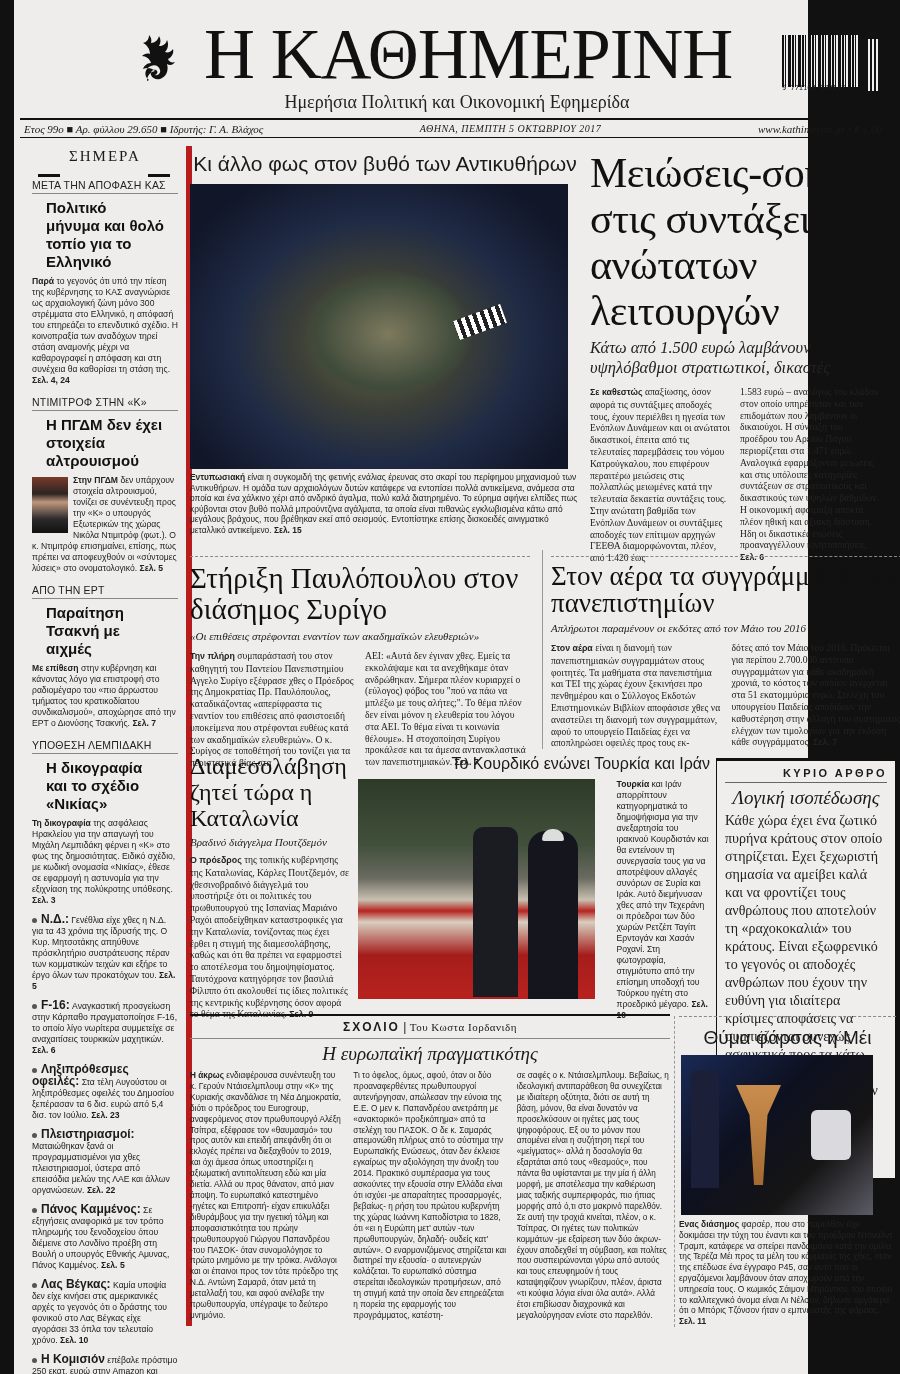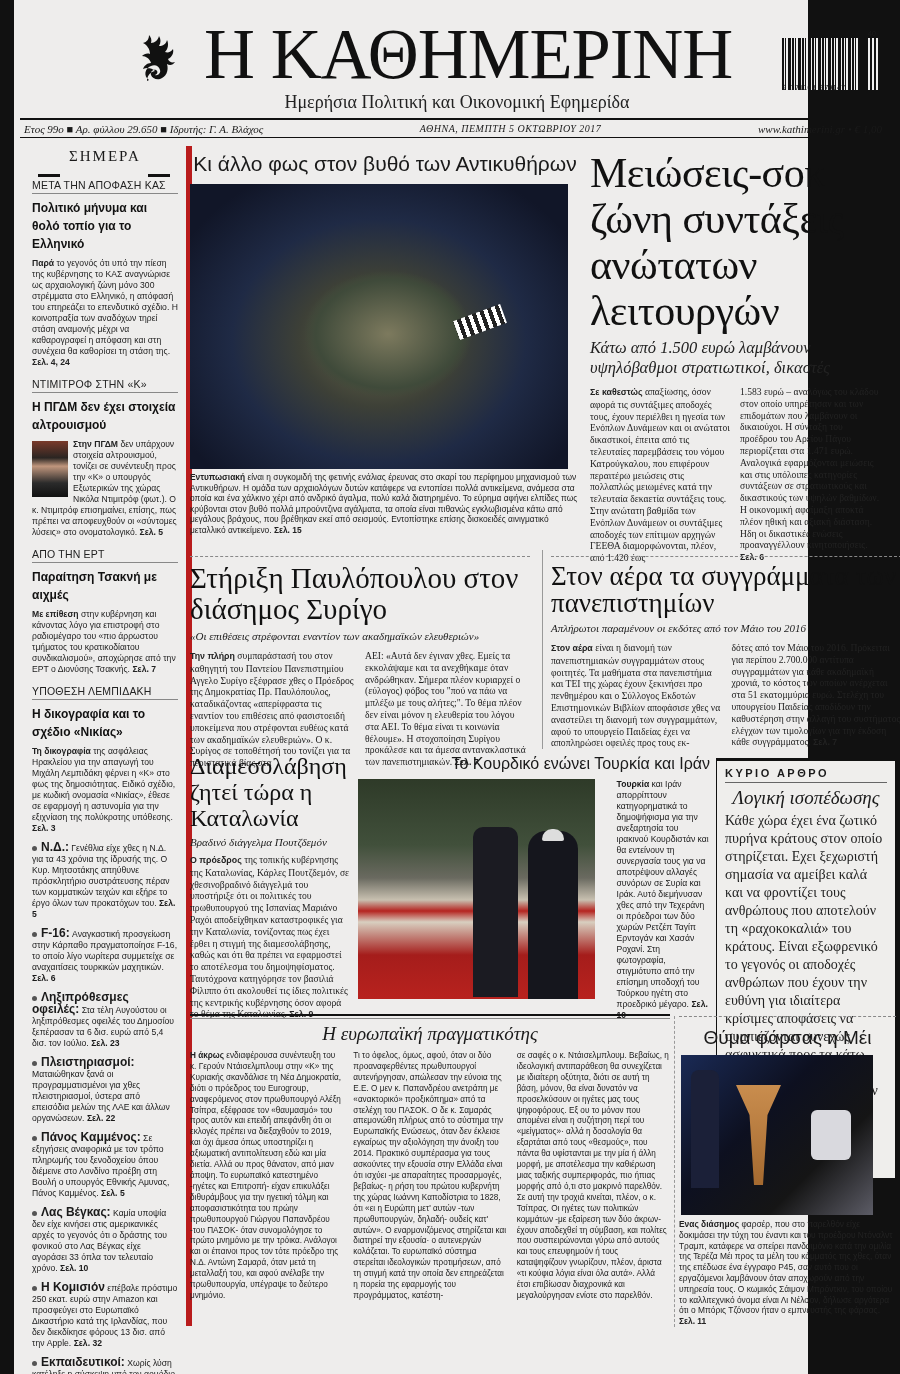--- a/index.html
+++ b/index.html
@@ -3,33 +3,33 @@
 <meta charset="utf-8">
 <style>
 *{box-sizing:border-box;margin:0;padding:0}
 html,body{width:900px;height:1374px;overflow:hidden;background:#111}
 body{font-family:"Liberation Sans",sans-serif;color:#1a1a1a}
 .page{position:absolute;left:14px;top:0;width:794px;height:1374px;background:#eeedec}
 .mast{position:absolute;left:0;top:0;width:886px;height:140px}
 .logo{position:absolute;left:115px;top:22px;width:60px;height:62px}
 .title{position:absolute;left:190px;top:14px;font-family:"Liberation Serif",serif;font-size:72px;letter-spacing:-1px;line-height:80px;color:#111;transform:scaleX(0.98);transform-origin:left}
 .subtitle{position:absolute;left:0;width:886px;top:92px;text-align:center;font-family:"Liberation Serif",serif;font-size:18px;color:#222}
-.barcode{position:absolute;left:768px;top:32px;width:104px;height:58px;display:flex;align-items:flex-end}
+.barcode{position:absolute;left:768px;top:32px;width:104px;height:58px;display:flex;align-items:center}
 .barcode .bars{width:78px;height:52px;background:repeating-linear-gradient(90deg,#111 0 2px,#eee 2px 3px,#111 3px 4px,#eee 4px 6px,#111 6px 9px,#eee 9px 10px)}
 .barcode .addon{margin-left:6px;width:12px;height:52px;margin-top:8px;background:repeating-linear-gradient(90deg,#111 0 2px,#eee 2px 4px)}
 .barcode .num{position:absolute;left:0;top:52px;font-size:7px;font-family:"DejaVu Sans Mono",monospace}
 .barcode .addnum{position:absolute;left:86px;top:-2px;font-size:7px}
 .infobar{position:absolute;left:6px;top:118px;width:866px;height:20px;border-top:2px solid #111;border-bottom:1px solid #111;font-family:"Liberation Serif",serif;font-style:italic;font-size:11px;display:flex;align-items:center;justify-content:space-between;padding:0 4px}
 .infobar .date{font-style:italic;font-size:10px;letter-spacing:.5px}
 .sidebar{position:absolute;left:18px;top:146px;width:160px;height:1180px;border-right:6px solid #b91c1c;padding-right:8px}
 .simera{text-align:center;font-family:"Liberation Serif",serif;font-size:15px;letter-spacing:2px;padding:2px 0 4px;position:relative}
 .simera:before,.simera:after{content:"";position:absolute;top:28px;width:22px;height:3px;background:#111}
 .simera:before{left:6px}.simera:after{right:8px}
 .kicker{font-size:10.5px;color:#222;border-bottom:1px solid #888;padding:6px 0 2px;margin-top:4px;letter-spacing:.2px}
-.sh{font-weight:bold;font-size:12px;line-height:18px;margin:5px 0 5px;color:#111}
+.sh{font-weight:bold;font-size:15px;line-height:18px;margin:5px 14px 5px;color:#111}
 .sb{font-size:8.6px;line-height:11px;color:#222}
 .sb b{font-weight:bold}
 .brief{margin-top:8px;font-size:8.6px;line-height:11px}
 .brief .bh{font-weight:bold;font-size:12px}
 .bullet{display:inline-block;width:5px;height:5px;border-radius:50%;background:#555;margin-right:4px;vertical-align:middle}
 .photo-sm{float:left;width:36px;height:56px;margin:2px 5px 2px 0;background:linear-gradient(180deg,#7a3a2a 0%,#2a2522 30%,#c0967d 45%,#2b2b2b 75%,#111 100%)}
 .main{position:absolute;left:176px;top:146px;width:710px}
 .antik{position:absolute;left:0;top:6px;width:390px}
 .antik h2{font-family:"Liberation Sans",sans-serif;font-weight:normal;font-size:21px;text-align:center;margin:0 0 8px;white-space:nowrap}
 .antik .img{width:378px;height:285px;background:radial-gradient(ellipse at 50% 55%,#6b6a4a 0%,#3d4037 30%,#1f2a45 55%,#111628 85%);position:relative;overflow:hidden}
@@ -56,21 +56,21 @@
 .kurd{position:absolute;left:168px;top:609px;width:352px}
 .kurd h3{font-weight:normal;font-size:16px;text-align:right;margin-bottom:6px}
 .kurd .wrap{display:flex;gap:22px}
 .kurd .img{width:248px;height:220px;background:linear-gradient(180deg,#2e3a28 0%,#41503b 30%,#6a6a60 45%,#c8c0b0 55%,#b52420 60%,#d8cfc0 65%,#a51d1b 80%,#b8221e 100%);position:relative}
 .kurd .img .p1{position:absolute;left:115px;top:48px;width:45px;height:170px;background:#1b1b22;border-radius:10px 10px 0 0}
 .kurd .img .p2{position:absolute;left:170px;top:52px;width:50px;height:168px;background:#15161d;border-radius:18px 18px 0 0}
 .kurd .img .p2:before{content:"";position:absolute;left:14px;top:-2px;width:22px;height:12px;background:#ddd;border-radius:10px 10px 2px 2px}
 .kurd .txt{font-size:8.6px;line-height:11px;width:98px}
 .kurd .txt b{font-weight:bold}
 .editorial{position:absolute;left:526px;top:612px;width:180px;border:1px solid #111;border-top:3px solid #111;padding:6px 8px;background:#efeeec}
-.editorial .lbl{font-weight:bold;font-size:11px;letter-spacing:2.5px;text-align:left;border-bottom:1px solid #666;padding-bottom:3px}
+.editorial .lbl{font-weight:bold;font-size:11px;letter-spacing:2.5px;text-align:right;border-bottom:1px solid #666;padding-bottom:3px}
 .editorial h3{font-family:"Liberation Serif",serif;font-style:italic;font-weight:normal;font-size:19px;line-height:21px;text-align:center;margin:4px 0}
 .editorial p{font-family:"Liberation Serif",serif;font-weight:normal;font-size:14px;line-height:18px;color:#222}
 .sxolio{position:absolute;left:0;top:868px;width:480px;border-top:2px solid #111}
 .sxolio .lbl{text-align:center;padding:4px 0 2px;font-size:12px}
 .sxolio .lbl b{letter-spacing:2px}
 .sxolio .lbl span{font-family:"Liberation Serif",serif;font-size:11px;letter-spacing:.5px}
 .sxolio .rule{border-top:1px solid #888;margin:2px 0}
 .sxolio h2{font-family:"Liberation Serif",serif;font-style:italic;font-weight:normal;font-size:19px;text-align:center;margin:4px 0 6px}
 .sxolio .col{font-size:8.2px;line-height:10.9px;color:#222}
 .sxolio .col b{font-weight:bold}
@@ -146,21 +146,21 @@
 
   <main class="main">
 
     <article class="antik">
       <h2>Κι άλλο φως στον βυθό των Αντικυθήρων</h2>
       <div class="img"></div>
       <p class="cap"><b>Εντυπωσιακή</b><span> είναι η συγκομιδή της φετινής ενάλιας έρευνας στο σκαρί του περίφημου μηχανισμού των Αντικυθήρων. Η ομάδα των αρχαιολόγων δυτών κατάφερε να εντοπίσει πολλά αντικείμενα, ανάμεσα στα οποία και ένα χάλκινο χέρι από ανδρικό άγαλμα, πολύ καλά διατηρημένο. Το εύρημα αφήνει ελπίδες πως κρύβονται στον βυθό πολλά μπρούντζινα αγάλματα, τα οποία είναι πιθανώς εγκλωβισμένα κάτω από μεγάλους βράχους, που βρέθηκαν εκεί από σεισμούς. Εντοπίστηκε επίσης δισκοειδές αινιγματικό μεταλλικό αντικείμενο.</span> <b>Σελ. 15</b></p>
     </article>
 
     <article class="lead">
-      <h1>Μειώσεις-σοκ ζώνη συντάξεις ανώτατων λειτουργών</h1>
+      <h1>Μειώσεις-σοκ στις συντάξεις ανώτατων λειτουργών</h1>
       <p class="deck">Κάτω από 1.500 ευρώ λαμβάνουν υψηλόβαθμοι στρατιωτικοί, δικαστές</p>
       <div class="cols2">
         <p class="serif-body"><b>Σε καθεστώς</b><span> απαξίωσης, όσον αφορά τις συντάξιμες αποδοχές τους, έχουν περιέλθει η ηγεσία των Ενόπλων Δυνάμεων και οι ανώτατοι δικαστικοί, έπειτα από τις τελευταίες παρεμβάσεις του νόμου Κατρούγκαλου, που επιφέρουν περαιτέρω μειώσεις στις πολλαπλώς μειωμένες κατά την τελευταία δεκαετία συντάξεις τους. Στην ανώτατη βαθμίδα των Ενόπλων Δυνάμεων οι συντάξιμες αποδοχές των επίτιμων αρχηγών ΓΕΕΘΑ διαμορφώνονται, πλέον, από 1.420 έως</span></p>
         <p class="serif-body"><span>1.583 ευρώ – αναλόγως του κλάδου στον οποίο υπηρέτησαν και των επιδομάτων που λαμβάνουν οι δικαιούχοι. Η σύνταξη του προέδρου του Αρείου Πάγου περιορίζεται στα 1.471 ευρώ. Αναλογικά εφαρμόζονται μειώσεις και στις υπόλοιπες κατηγορίες συντάξεων σε στρατιωτικούς και δικαστικούς των υψηλών βαθμίδων. Η οικονομική αφαίμαξη αποκτά πλέον ηθική και αξιακή διάσταση. Ηδη οι δικαστικές ενώσεις προαναγγέλλουν κινητοποιήσεις.</span> <b>Σελ. 6</b></p>
       </div>
     </article>
 
     <article class="pavlo">
       <div class="dash"></div>
       <h2>Στήριξη Παυλόπουλου στον διάσημος Συρίγο</h2>
@@ -198,20 +198,21 @@
       </div>
     </article>
 
     <aside class="editorial">
       <div class="lbl">ΚΥΡΙΟ ΑΡΘΡΟ</div>
       <h3>Λογική ισοπέδωσης</h3>
       <p>Κάθε χώρα έχει ένα ζωτικό πυρήνα κράτους στον οποίο στηρίζεται. Εχει ξεχωριστή σημασία να αμείβει καλά και να φροντίζει τους ανθρώπους που αποτελούν τη «ραχοκοκαλιά» του κράτους. Είναι εξωφρενικό το γεγονός οι αποδοχές ανθρώπων που έχουν την ευθύνη για ιδιαίτερα κρίσιμες αποφάσεις να συμπιέζονται συνεχώς ασφυκτικά προς τα κάτω, όπως συμβαίνει και με τις συντάξεις των προκατόχων τους. Η λογική της ισοπέδωσης έχει επικρατήσει και είναι καταστροφική.</p>
     </aside>
 
     <article class="sxolio">
+      <div class="lbl"><b>ΣΧΟΛΙΟ</b> | <span>Του Κωστα Ιορδανιδη</span></div>
       <div class="rule"></div>
       <h2>Η ευρωπαϊκή πραγματικότης</h2>
       <div class="cols3">
         <p class="col"><b>Η άκρως</b><span> ενδιαφέρουσα συνέντευξη του κ. Γερούν Ντάισελμπλουμ στην «Κ» της Κυριακής σκανδάλισε τη Νέα Δημοκρατία, διότι ο πρόεδρος του Eurogroup, αναφερόμενος στον πρωθυπουργό Αλέξη Τσίπρα, εξέφρασε τον «θαυμασμό» του προς αυτόν και επειδή απεφάνθη ότι οι εκλογές πρέπει να διεξαχθούν το 2019, και όχι άμεσα όπως υποστηρίζει η αξιωματική αντιπολίτευση εδώ και μία διετία. Αλλά ου προς θάνατον, από μιαν άποψη. Το ευρωπαϊκό κατεστημένο -ηγέτες και Επιτροπή- είχαν επικυλάξει διθυράμβους για την ηγετική τόλμη και αποφασιστικότητα του πρώην πρωθυπουργού Γιώργου Παπανδρέου -του ΠΑΣΟΚ- όταν συνομολόγησε το πρώτο μνημόνιο με την τρόικα. Ανάλογοι και οι έπαινοι προς τον τότε πρόεδρο της Ν.Δ. Αντώνη Σαμαρά, όταν μετά τη μεταλλαξή του, και αφού ανέλαβε την πρωθυπουργία, υπέγραψε το δεύτερο μνημόνιο.</span></p>
         <p class="col">Τι το όφελος, όμως, αφού, όταν οι δύο προαναφερθέντες πρωθυπουργοί αυτενήργησαν, απώλεσαν την εύνοια της Ε.Ε. Ο μεν κ. Παπανδρέου ανετράπη με «ανακτορικό» προξικόπημα» από τα στελέχη του ΠΑΣΟΚ. Ο δε κ. Σαμαράς απεμονώθη πλήρως από το σύστημα την Ευρωπαϊκής Ενώσεως, όταν δεν έκλεισε εγκαίρως την αξιολόγηση την άνοιξη του 2014. Πρακτικό συμπέρασμα για τους ασκούντες την εξουσία στην Ελλάδα είναι ότι ισχύει -με απαραίτητες προσαρμογές, βεβαίως- η ρήση του πρώτου κυβερνήτη της χώρας Ιωάννη Καποδίστρια το 1828, ότι «ει η Ευρώπη μετ' αυτών -των πρωθυπουργών, δηλαδή- ουδείς κατ' αυτών». Ο εναρμονιζόμενος στηρίζεται και διατηρεί την εξουσία· ο αυτενεργών κολάζεται. Το ευρωπαϊκό σύστημα στερείται ιδεολογικών προτιμήσεων, από τη στιγμή κατά την οποία δεν επηρεάζεται η πορεία της εφαρμογής του προγράμματος, κατέστη-</p>
         <p class="col">σε σαφές ο κ. Ντάισελμπλουμ. Βεβαίως, η ιδεολογική αντιπαράθεση θα συνεχίζεται με ιδιαίτερη οξύτητα, διότι σε αυτή τη βάση, μόνον, θα είναι δυνατόν να προσελκύσουν οι ηγέτες μας τους ψηφοφόρους. Εξ ου το μόνον που απομένει είναι η συζήτηση περί του «μείγματος»· αλλά η δοσολογία θα εξαρτάται από τους «θεσμούς», που πάντα θα υφίστανται με την μία ή άλλη μορφή, με αποτέλεσμα την καθιέρωση μιας ταξικής συμπεριφοράς, πιο ήπιας μορφής από ό,τι στο μακρινό παρελθόν. Σε αυτή την τροχιά κινείται, πλέον, ο κ. Τσίπρας. Οι ηγέτες των πολιτικών κομμάτων -με εξαίρεση των δύο άκρων- έχουν αποδεχθεί τη σύμβαση, και πολίτες που συσπειρώνονται γύρω από αυτούς και τους επευφημούν ή τους καταψηφίζουν γνωρίζουν, πλέον, άριστα «τι κούφια λόγια είναι όλα αυτά». Αλλά έτσι επιβίωσαν διαχρονικά και μεγαλούργησαν ενίοτε στο παρελθόν.</p>
       </div>
     </article>
 
     <article class="may">

